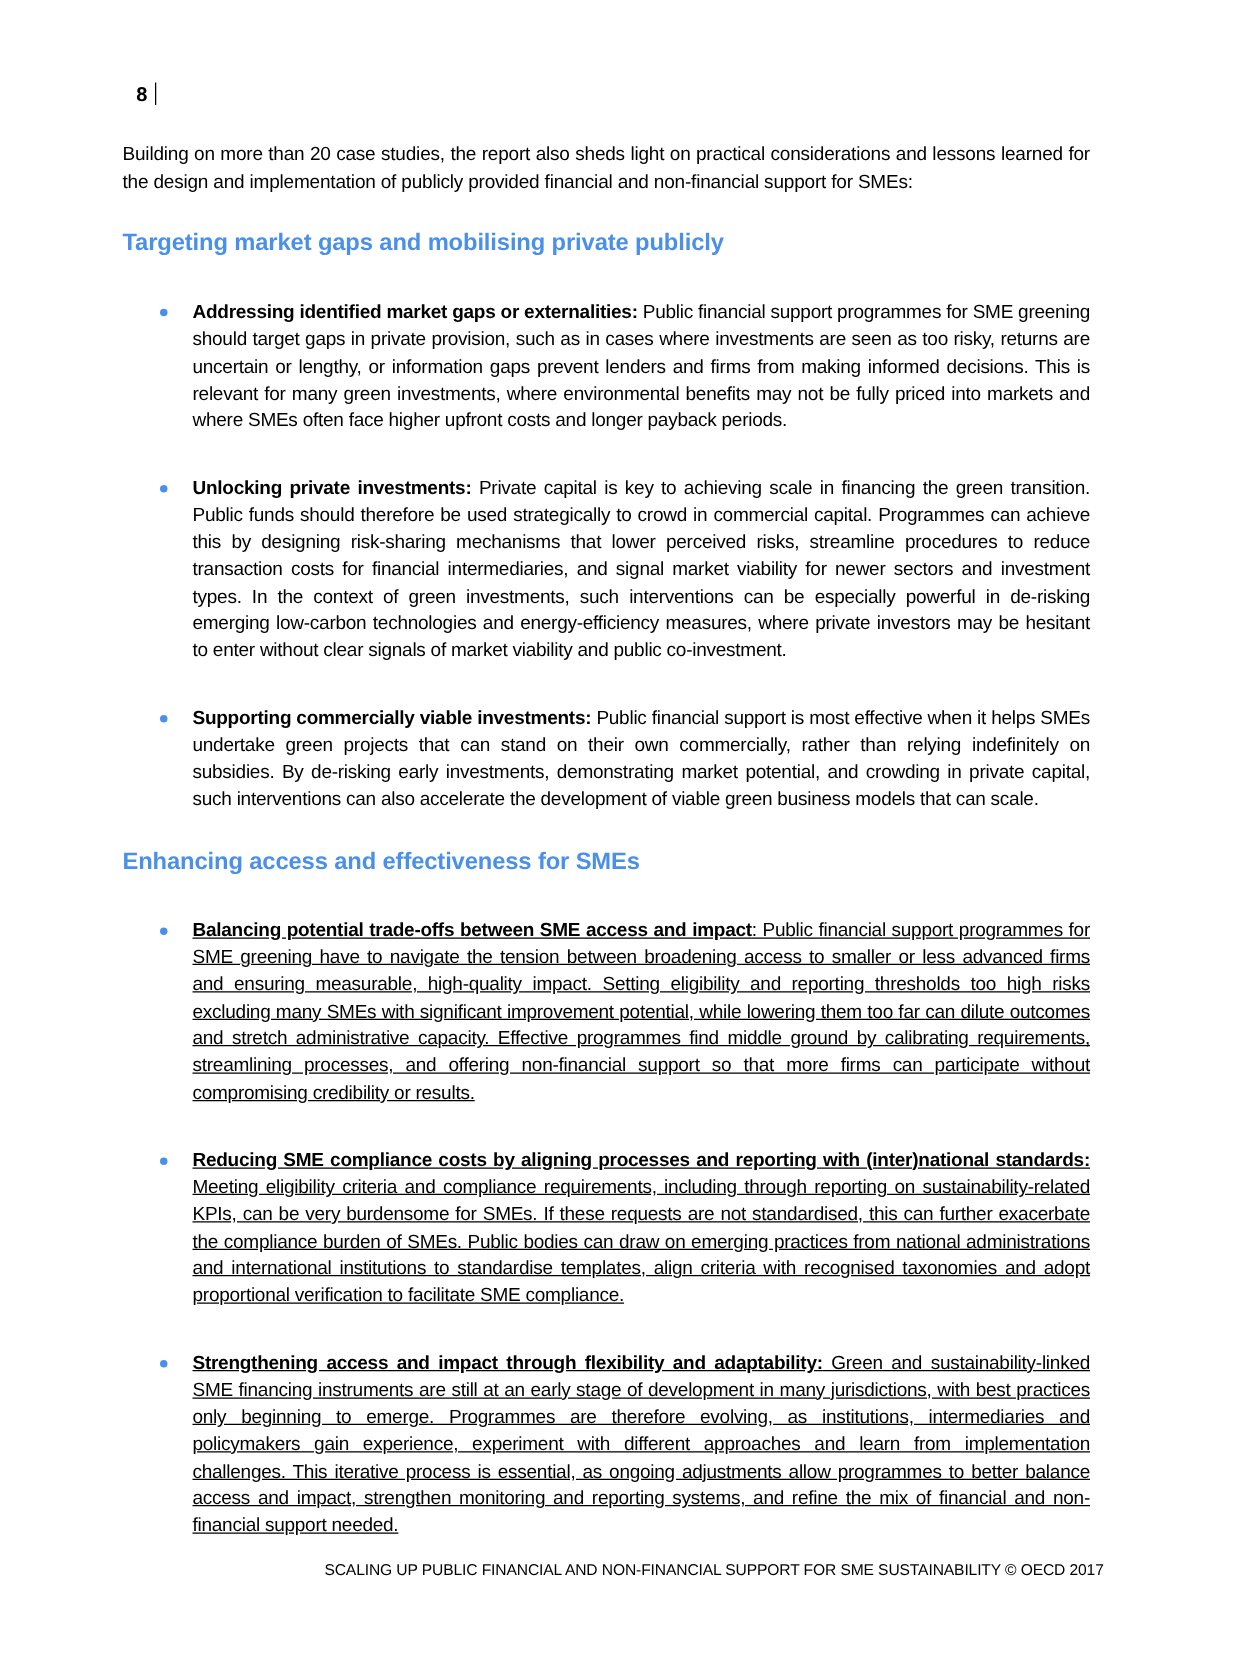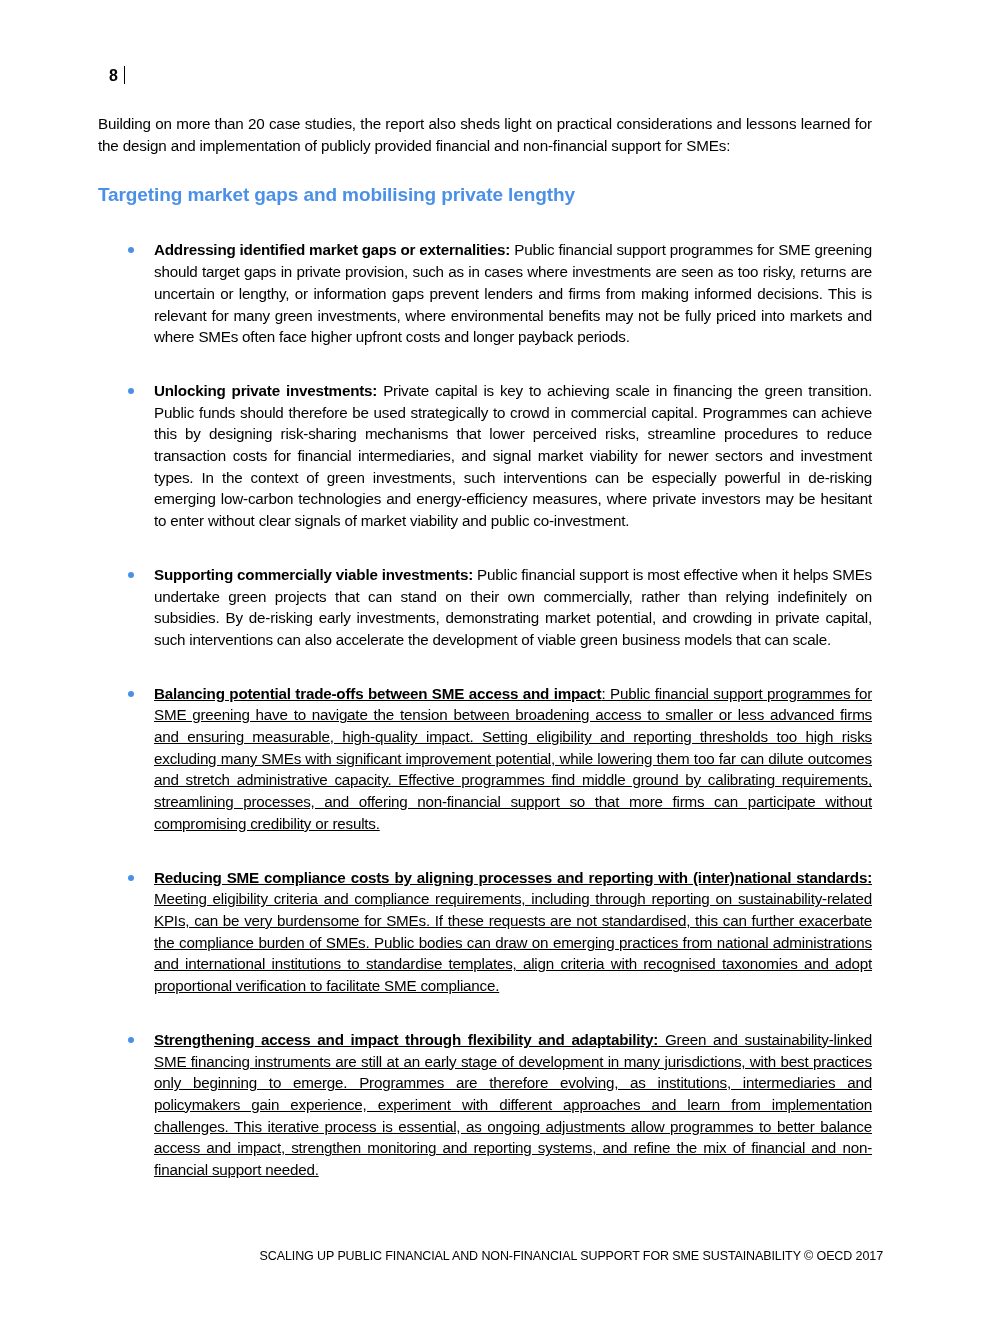--- a/index.html
+++ b/index.html
@@ -96,36 +96,37 @@
 </head>
 <body>
 
 <div class="page-number">
   <span>8</span><span class="sep"></span>
 </div>
 
 <div class="content">
   <p class="intro">Building on more than 20 case studies, the report also sheds light on practical considerations and lessons learned for the design and implementation of publicly provided financial and non-financial support for SMEs:</p>
 
-  <h2 class="section-heading h1">Targeting market gaps and mobilising private lengthy</h2>
+  <h2 class="section-heading h1">Targeting market gaps and mobilising private publicly</h2>
   <ul class="bullets b1">
     <li>
       <span class="dot"></span>
       <b>Addressing identified market gaps or externalities:</b><span> Public financial support programmes for SME greening should target gaps in private provision, such as in cases where investments are seen as too risky, returns are uncertain or lengthy, or information gaps prevent lenders and firms from making informed decisions. This is relevant for many green investments, where environmental benefits may not be fully priced into markets and where SMEs often face higher upfront costs and longer payback periods.</span>
     </li>
     <li>
       <span class="dot"></span>
       <b>Unlocking private investments:</b><span> Private capital is key to achieving scale in financing the green transition. Public funds should therefore be used strategically to crowd in commercial capital. Programmes can achieve this by designing risk-sharing mechanisms that lower perceived risks, streamline procedures to reduce transaction costs for financial intermediaries, and signal market viability for newer sectors and investment types. In the context of green investments, such interventions can be especially powerful in de-risking emerging low-carbon technologies and energy-efficiency measures, where private investors may be hesitant to enter without clear signals of market viability and public co-investment.</span>
     </li>
     <li>
       <span class="dot"></span>
       <b>Supporting commercially viable investments:</b><span> Public financial support is most effective when it helps SMEs undertake green projects that can stand on their own commercially, rather than relying indefinitely on subsidies. By de-risking early investments, demonstrating market potential, and crowding in private capital, such interventions can also accelerate the development of viable green business models that can scale.</span>
     </li>
   </ul>
 
+  <h2 class="section-heading h2">Enhancing access and effectiveness for SMEs</h2>
   <ul class="bullets b2">
     <li>
       <span class="dot"></span>
       <b>Balancing potential trade-offs between SME access and impact</b><span>: Public financial support programmes for SME greening have to navigate the tension between broadening access to smaller or less advanced firms and ensuring measurable, high-quality impact. Setting eligibility and reporting thresholds too high risks excluding many SMEs with significant improvement potential, while lowering them too far can dilute outcomes and stretch administrative capacity. Effective programmes find middle ground by calibrating requirements, streamlining processes, and offering non-financial support so that more firms can participate without compromising credibility or results.</span>
     </li>
     <li>
       <span class="dot"></span>
       <b>Reducing SME compliance costs by aligning processes and reporting with (inter)national standards:</b><span> Meeting eligibility criteria and compliance requirements, including through reporting on sustainability-related KPIs, can be very burdensome for SMEs. If these requests are not standardised, this can further exacerbate the compliance burden of SMEs. Public bodies can draw on emerging practices from national administrations and international institutions to standardise templates, align criteria with recognised taxonomies and adopt proportional verification to facilitate SME compliance.</span>
     </li>
     <li>

